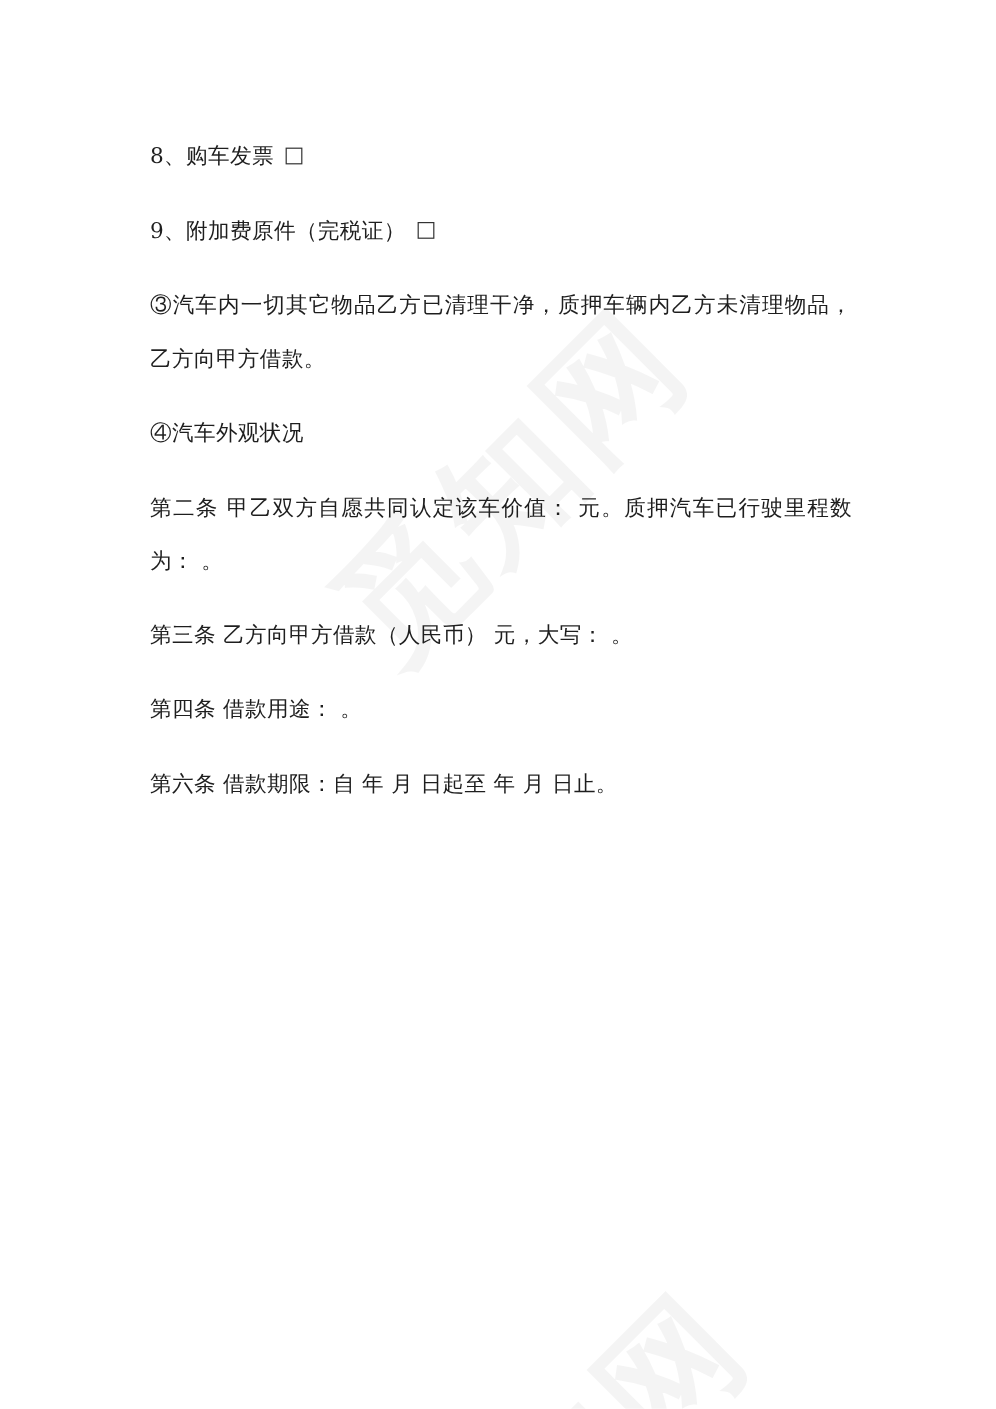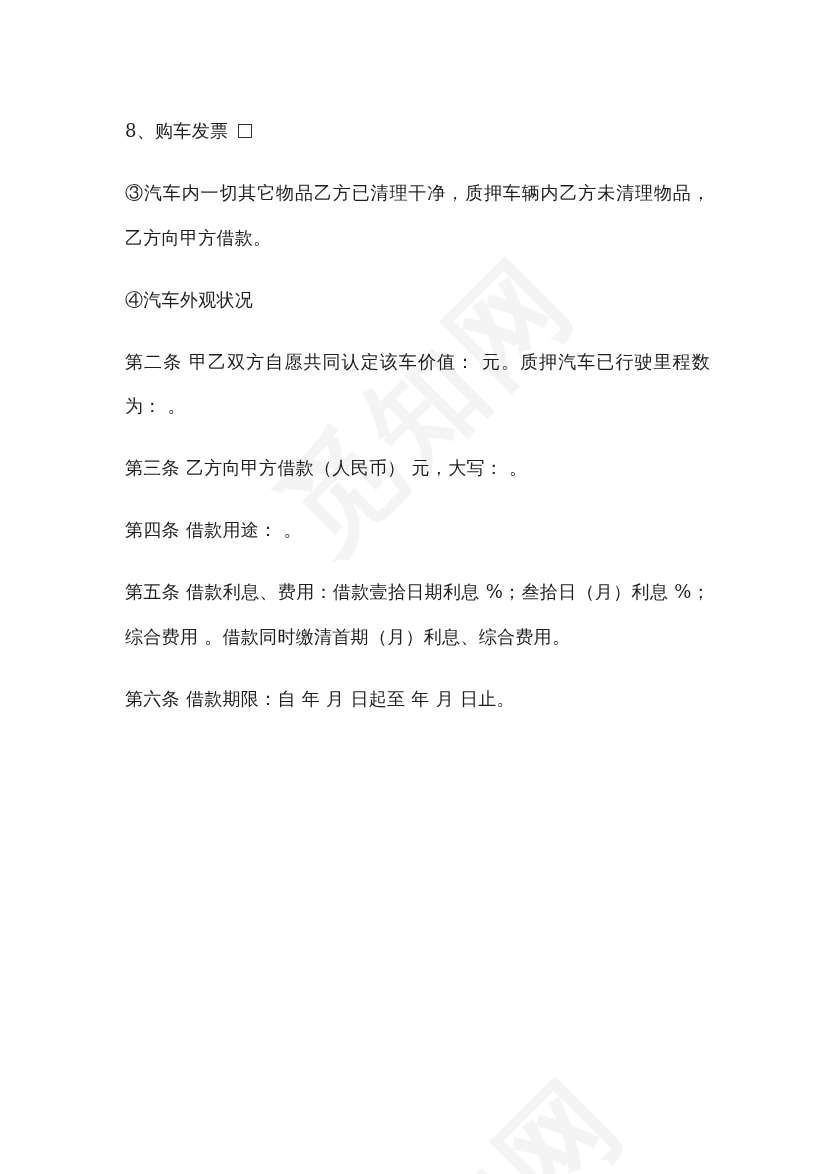--- a/index.html
+++ b/index.html
@@ -17,21 +17,21 @@
 </style>
 </head>
 <body>
 
 <div class="page">
   <div class="watermark wm1">觅知网</div>
   <div class="watermark wm2">觅知网</div>
 
   <div class="content">
     <p class="para"><span>8、购车发票</span><span class="checkbox"></span></p>
+    <p class="para"><span>9、附加费原件（完税证）</span><span class="checkbox"></span></p>
     <p class="para">③汽车内一切其它物品乙方已清理干净，质押车辆内乙方未清理物品，乙方向甲方借款。</p>
     <p class="para">④汽车外观状况</p>
     <p class="para">第二条 甲乙双方自愿共同认定该车价值： 元。质押汽车已行驶里程数为： 。</p>
     <p class="para">第三条 乙方向甲方借款（人民币） 元，大写： 。</p>
     <p class="para">第四条 借款用途： 。</p>
-    <p class="para">第五条 借款利息、费用：借款壹拾日期利息 %；叁拾日（月）利息 %；综合费用 。借款同时缴清首期（月）利息、综合费用。</p>
     <p class="para">第六条 借款期限：自 年 月 日起至 年 月 日止。</p>
   </div>
 </div>
 
 </body></html>

